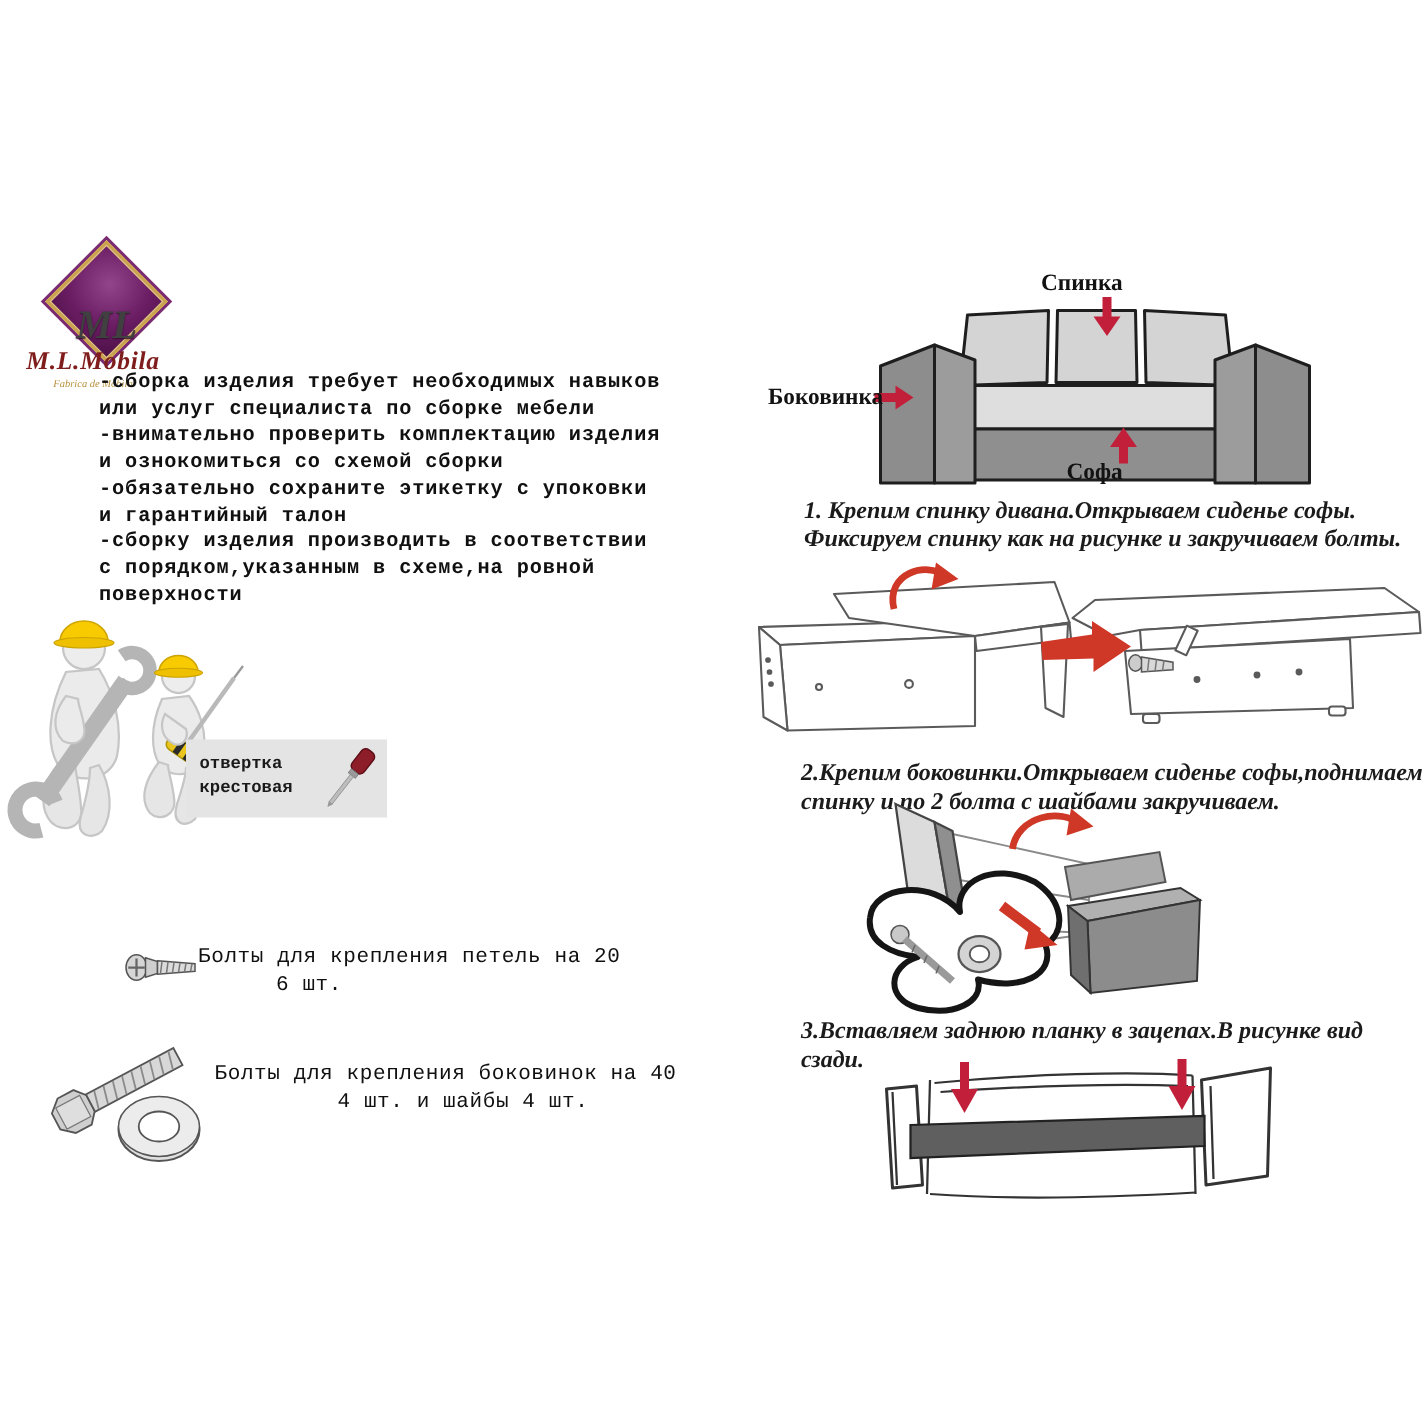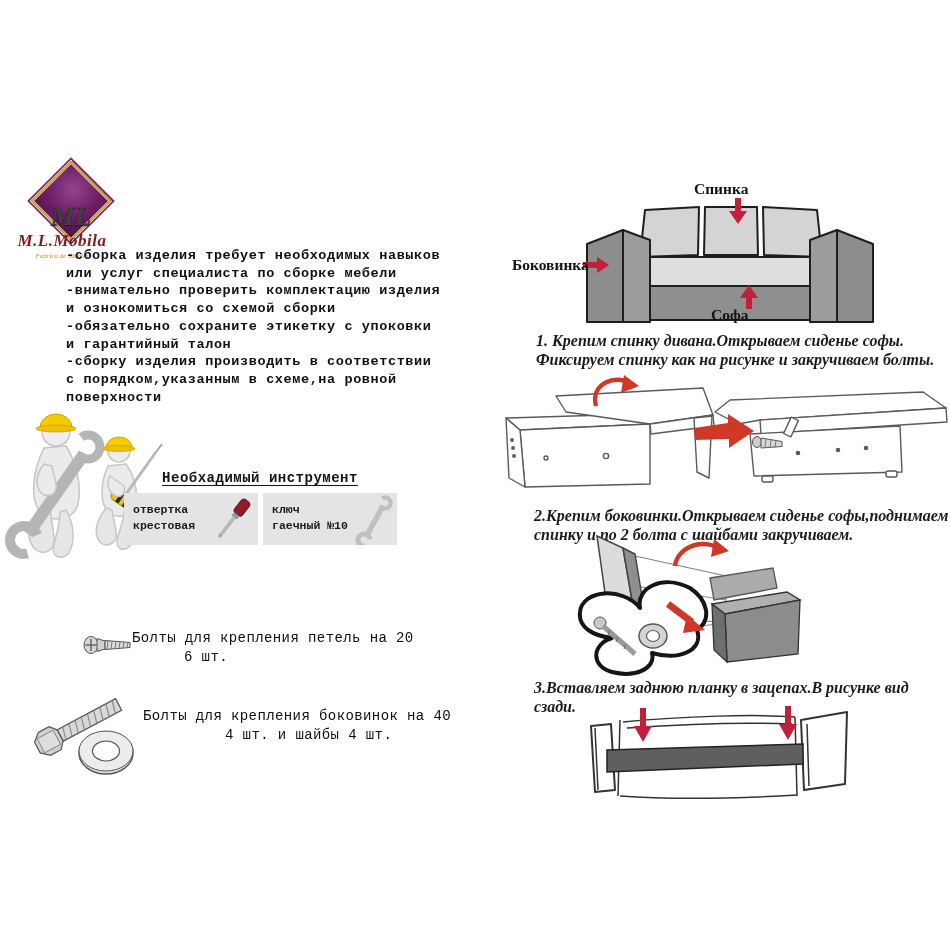--- a/index.html
+++ b/index.html
@@ -120,42 +120,30 @@
         <g transform="rotate(-55 124 110)">
           <rect x="119" y="98" width="10" height="26" rx="4" fill="#e9c51d" stroke="#b09400"></rect>
           <rect x="119" y="105" width="10" height="4" fill="#2b2b2b"></rect>
           <rect x="119" y="113" width="10" height="4" fill="#2b2b2b"></rect>
         </g>
       </g>
       <path d="M 112,86 C 108,94 110,102 118,106 C 124,108 128,102 126,96 Z" fill="#ebebeb" stroke="#c6c6c6" stroke-width="1.5"></path>
     </g>
   </svg>
 
-  <div class="tools-header">Необхадимый инструмент</div>
   <div class="tools-row">
     <div class="tool-box">
       <div class="tool-label">отвертка
 крестовая</div>
       <svg class="tool-icon" width="46" height="48" viewBox="0 0 46 48">
         <g transform="rotate(38 23 24)">
           <rect x="18" y="1" width="10" height="17" rx="3.5" fill="#8e1d2a" stroke="#5f0f18"></rect>
           <rect x="20" y="18" width="6" height="3.5" fill="#9a9a9a" stroke="#6f6f6f" stroke-width="0.5"></rect>
           <rect x="21.8" y="21.5" width="2.6" height="23" fill="#bdbdbd" stroke="#8a8a8a" stroke-width="0.5"></rect>
           <polygon points="21.3,44.5 24.9,44.5 23.1,48" fill="#9a9a9a"></polygon>
-        </g>
-      </svg>
-    </div>
-    <div class="tool-box">
-      <div class="tool-label">ключ
-гаечный №10</div>
-      <svg class="tool-icon" width="42" height="50" viewBox="0 0 42 50">
-        <g fill="none" stroke="#c0c0c0">
-          <line x1="13" y1="42" x2="30" y2="11" stroke-width="5.5"></line>
-          <circle cx="32" cy="8" r="5.5" stroke-width="4.5" stroke-dasharray="25 10" transform="rotate(-120 32 8)"></circle>
-          <circle cx="11" cy="45" r="6" stroke-width="5" stroke-dasharray="28 10" transform="rotate(80 11 45)"></circle>
         </g>
       </svg>
     </div>
   </div>
 
   <svg class="screw-art" width="56" height="40" viewBox="0 0 56 40">
     <ellipse cx="11" cy="20" rx="7" ry="8.5" fill="#d6d6d6" stroke="#555" stroke-width="1"></ellipse>
     <line x1="11" y1="14" x2="11" y2="26" stroke="#666" stroke-width="1.5"></line>
     <line x1="5.5" y1="20" x2="16.5" y2="20" stroke="#666" stroke-width="1.5"></line>
     <polygon points="17,13.5 25,16 25,24 17,26.5" fill="#cfcfcf" stroke="#555" stroke-width="1"></polygon>

